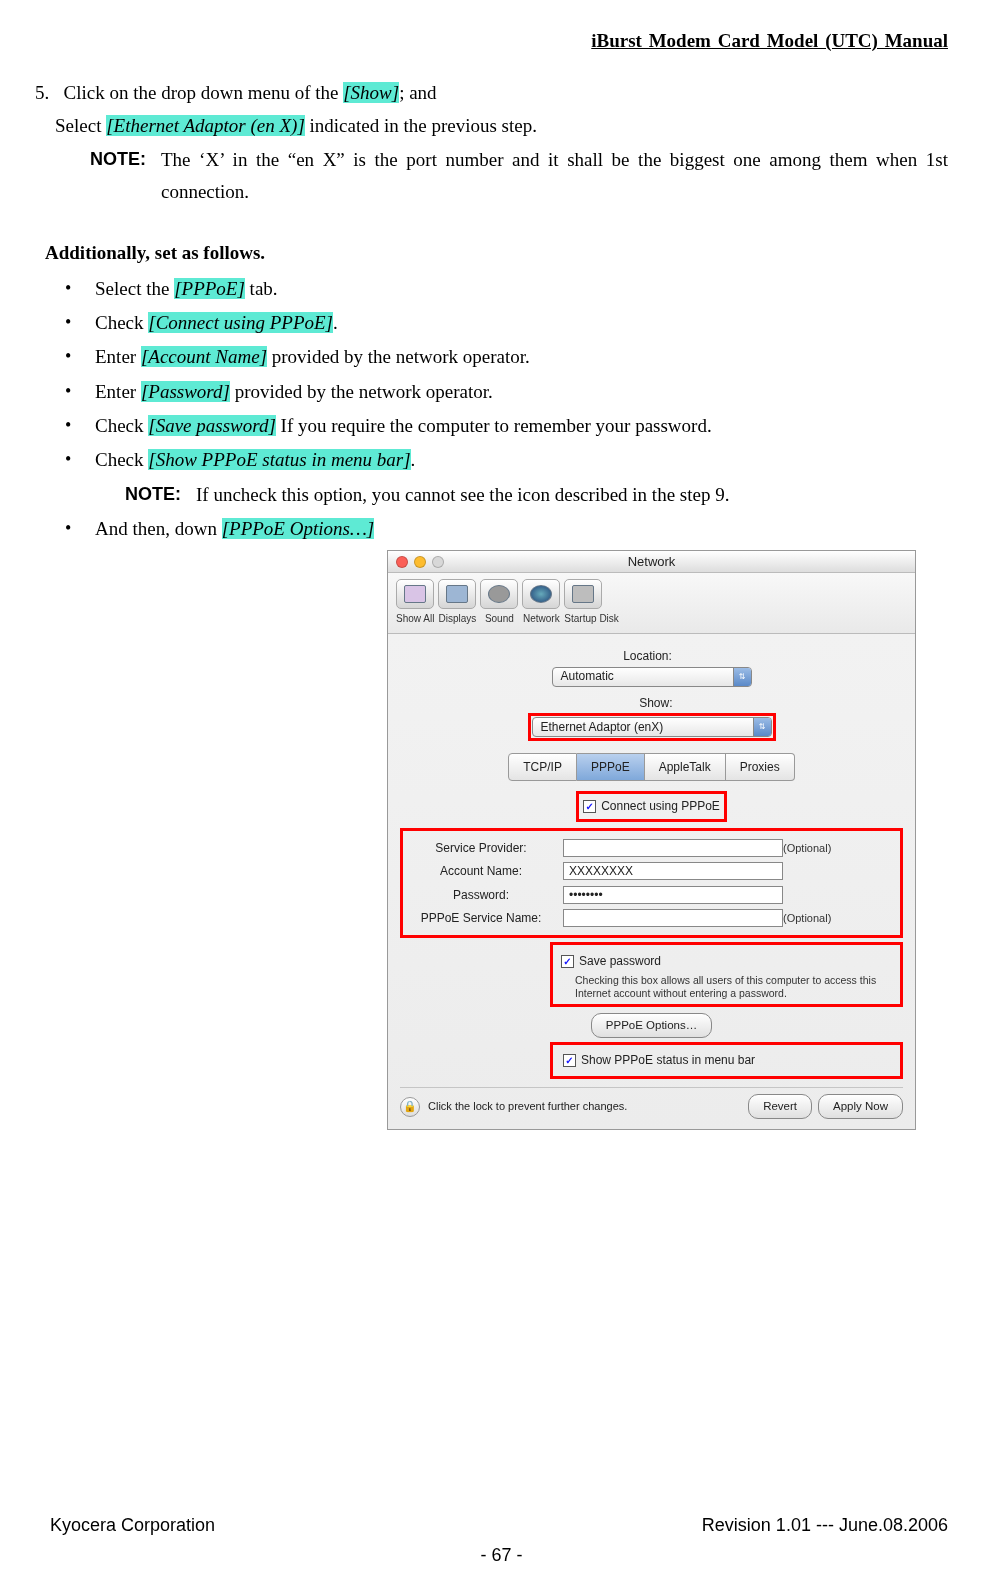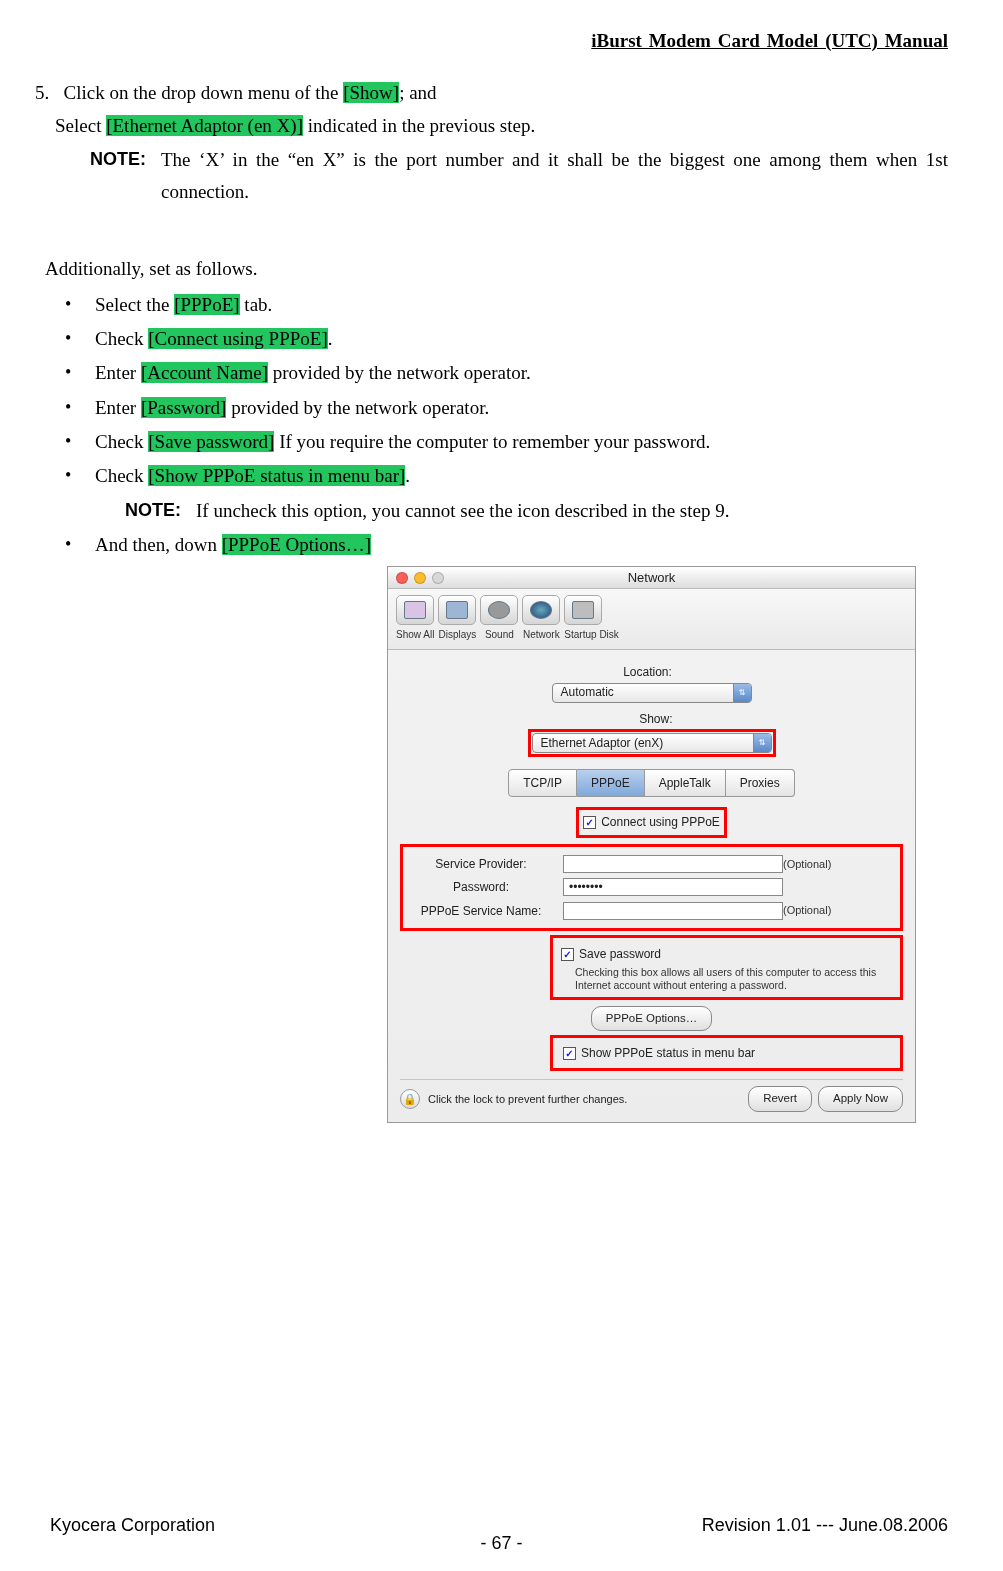--- a/index.html
+++ b/index.html
@@ -17,35 +17,35 @@
     .header {
       text-align: right;
       font-weight: bold;
       text-decoration: underline;
       margin-bottom: 20px;
       word-spacing: 2px;
     }
     .step { margin-bottom: 2px; }
     .step-line1 { margin-left: 0; }
     .sub-line { margin-left: 20px; }
-    .hi { background: #22c55e; }
+    .hi { background: #5eead4; font-style: italic; }
     .note-row {
       display: flex;
       margin-left: 55px;
       margin-top: 2px;
     }
     .note-label {
       font-family: Arial, Helvetica, sans-serif;
       font-weight: bold;
       font-size: 18px;
       flex: 0 0 auto;
       margin-right: 15px;
     }
     .note-text { text-align: justify; flex: 1; }
-    .additional { margin-left: 10px; margin-top: 45px; }
+    .additional { margin-left: 10px; margin-top: 29px; font-weight: bold; }
     .bullets { margin-left: 30px; margin-top: 3px; }
     .bullet {
       display: flex;
       margin-bottom: 2px;
     }
     .bullet .dot {
       flex: 0 0 30px;
       font-size: 18px;
       line-height: 1.7;
     }
@@ -214,21 +214,21 @@
     }
     .footer {
       position: absolute;
       bottom: 30px; left: 50px; right: 55px;
       display: flex; justify-content: space-between;
       font-family: Arial, Helvetica, sans-serif;
       font-size: 18px;
     }
     .page-num {
       position: absolute;
-      bottom: 12px; left: 0; right: 0;
+      bottom: 0; left: 0; right: 0;
       text-align: center;
       font-family: Arial, Helvetica, sans-serif;
       font-size: 18px;
     }
     .show-box {
       border: 3px solid #f00; display: inline-flex; padding: 1px;
     }
   </style>
 </head>
 <body>
@@ -342,20 +342,24 @@
           <span>Connect using PPPoE</span>
         </div>
       </div>
       <div class="fields">
         <div class="frow">
           <div class="flbl">Service Provider:</div>
           <div class="fin"></div>
           <div class="opt">(Optional)</div>
         </div>
         <div class="frow">
+          <div class="flbl">Account Name:</div>
+          <div class="fin">XXXXXXXX</div>
+        </div>
+        <div class="frow">
           <div class="flbl">Password:</div>
           <div class="fin">••••••••</div>
         </div>
         <div class="frow">
           <div class="flbl">PPPoE Service Name:</div>
           <div class="fin"></div>
           <div class="opt">(Optional)</div>
         </div>
       </div>
       <div class="save-box">

